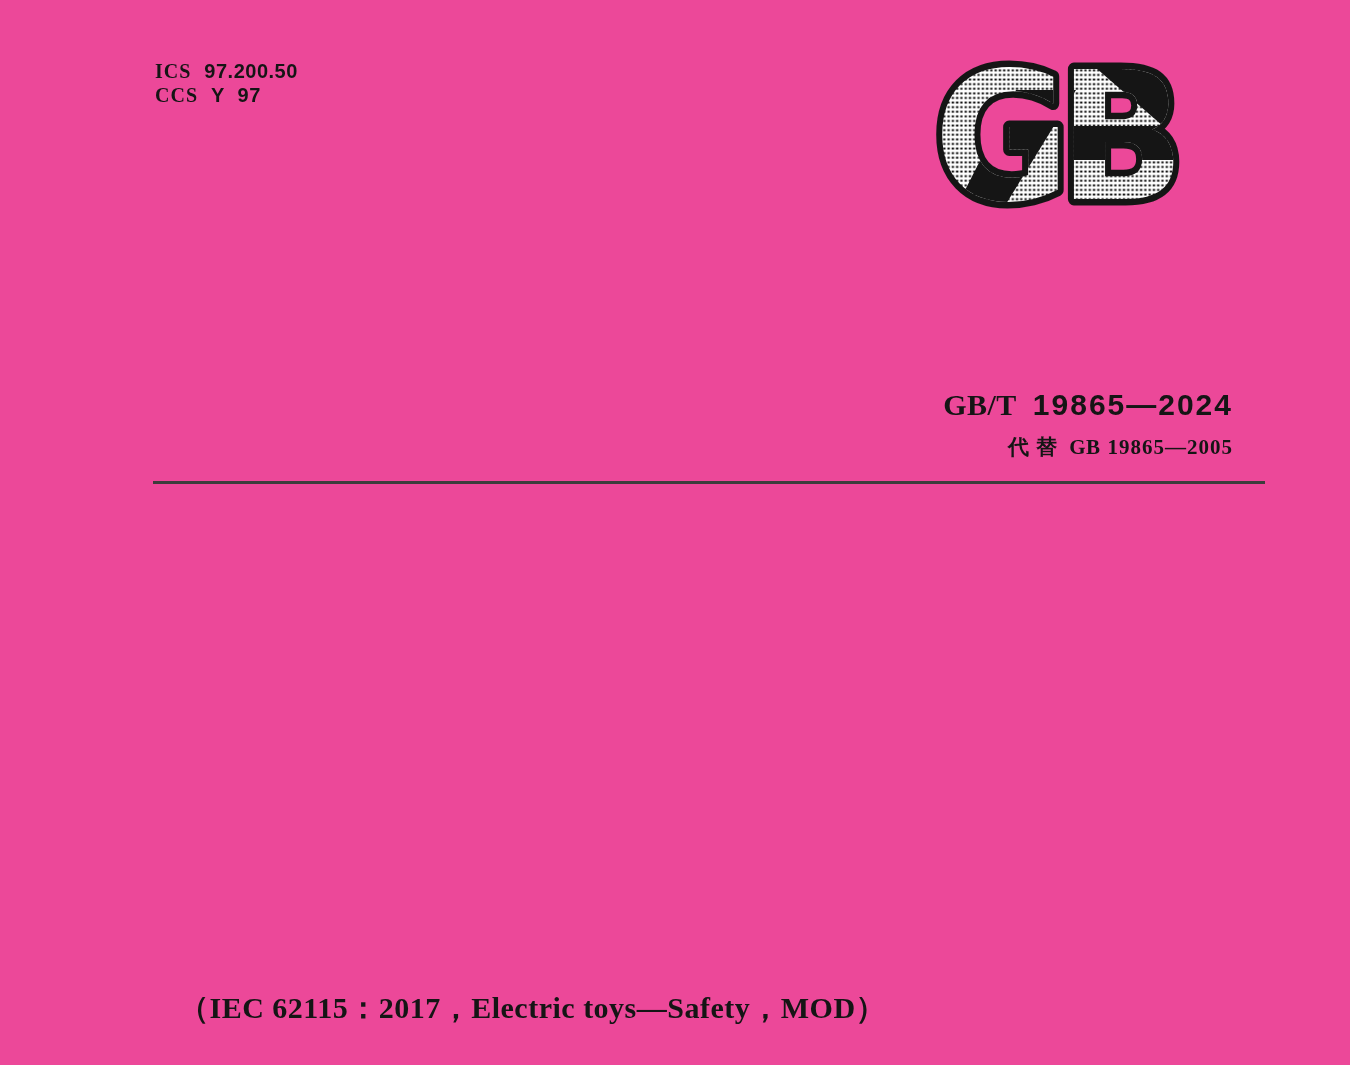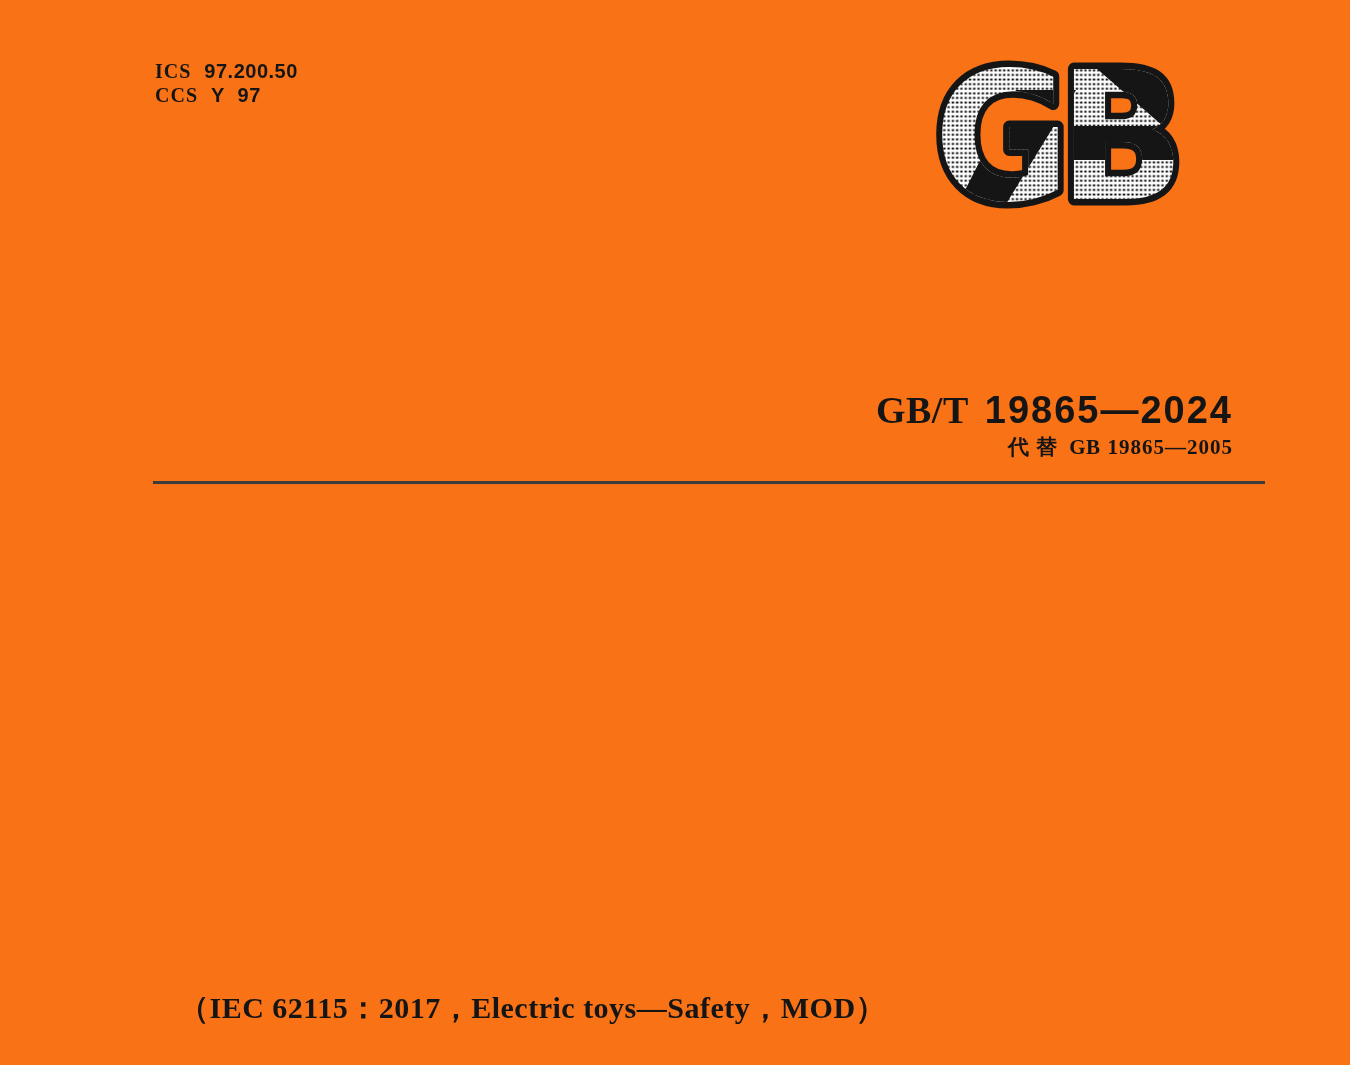--- a/index.html
+++ b/index.html
@@ -4,21 +4,21 @@
 <style>
   html, body {
     margin: 0;
     padding: 0;
     background: #ffffff;
   }
   .page {
     position: relative;
     width: 1350px;
     height: 1065px;
-    background: #f97316;
+    background: #ec4899;
     color: #151515;
     font-family: "Liberation Serif", "DejaVu Serif", serif;
     overflow: hidden;
   }
 
   
   .ics-block {
     position: absolute;
     left: 155px;
     top: 61px;
@@ -68,21 +68,21 @@
     text-align-last: justify;
   }
 
   
   .code-line {
     position: absolute;
     left: 155px;
     top: 388px;
     width: 1078px;
     text-align: right;
-    font-size: 38px;
+    font-size: 30px;
     font-weight: bold;
     white-space: nowrap;
   }
   .std-label {
     font-family: "Liberation Serif", "DejaVu Serif", serif;
     letter-spacing: 0.5px;
   }
   .std-num {
     font-family: "Liberation Sans", "DejaVu Sans", sans-serif;
     letter-spacing: 2px;

